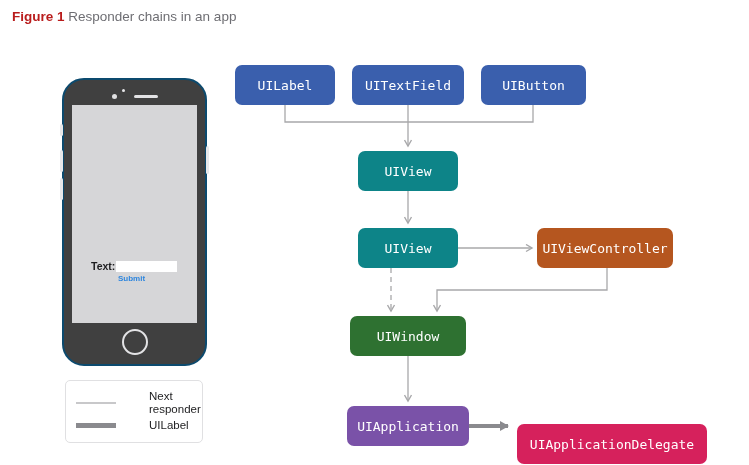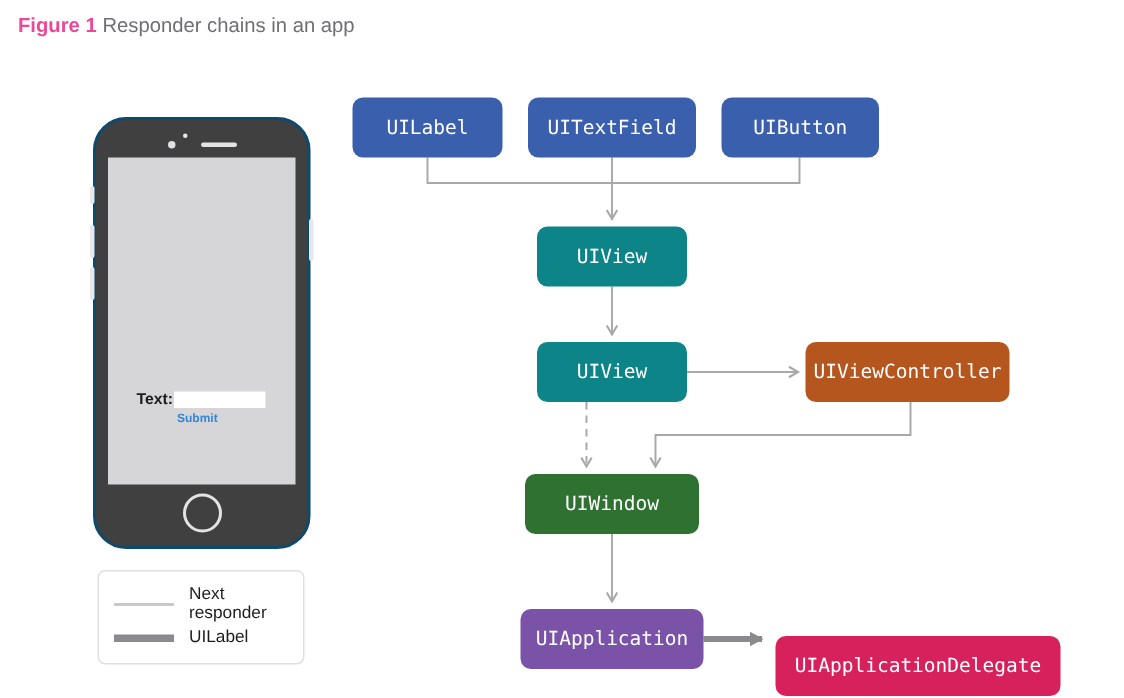--- a/index.html
+++ b/index.html
@@ -20,21 +20,21 @@
   #caption {
     position: absolute;
     left: 12px;
     top: 9px;
     font-size: 13.5px;
     color: #6e6e73;
     white-space: nowrap;
   }
   #caption .fig-num {
     font-weight: bold;
-    color: #ec4899;
+    color: #b91c1c;
   }
 
   
   #phone {
     position: absolute;
     left: 62px;
     top: 64px;
     width: 145px;
     height: 288px;
     border: 2px solid #0c4a6e;
@@ -155,20 +155,21 @@
   .swatch-thick {
     width: 40px;
     height: 5px;
     background: #8a8a8e;
     margin-right: 10px;
   }
   .legend-label {
     font-size: 11.5px;
     color: #1d1d1f;
     line-height: 1.15;
+    margin-left: 23px;
   }
 
   
   .node {
     position: absolute;
     border-radius: 7px;
     color: #ffffff;
     font-family: "DejaVu Sans Mono", "Liberation Mono", monospace;
     font-size: 13px;
     display: flex;

